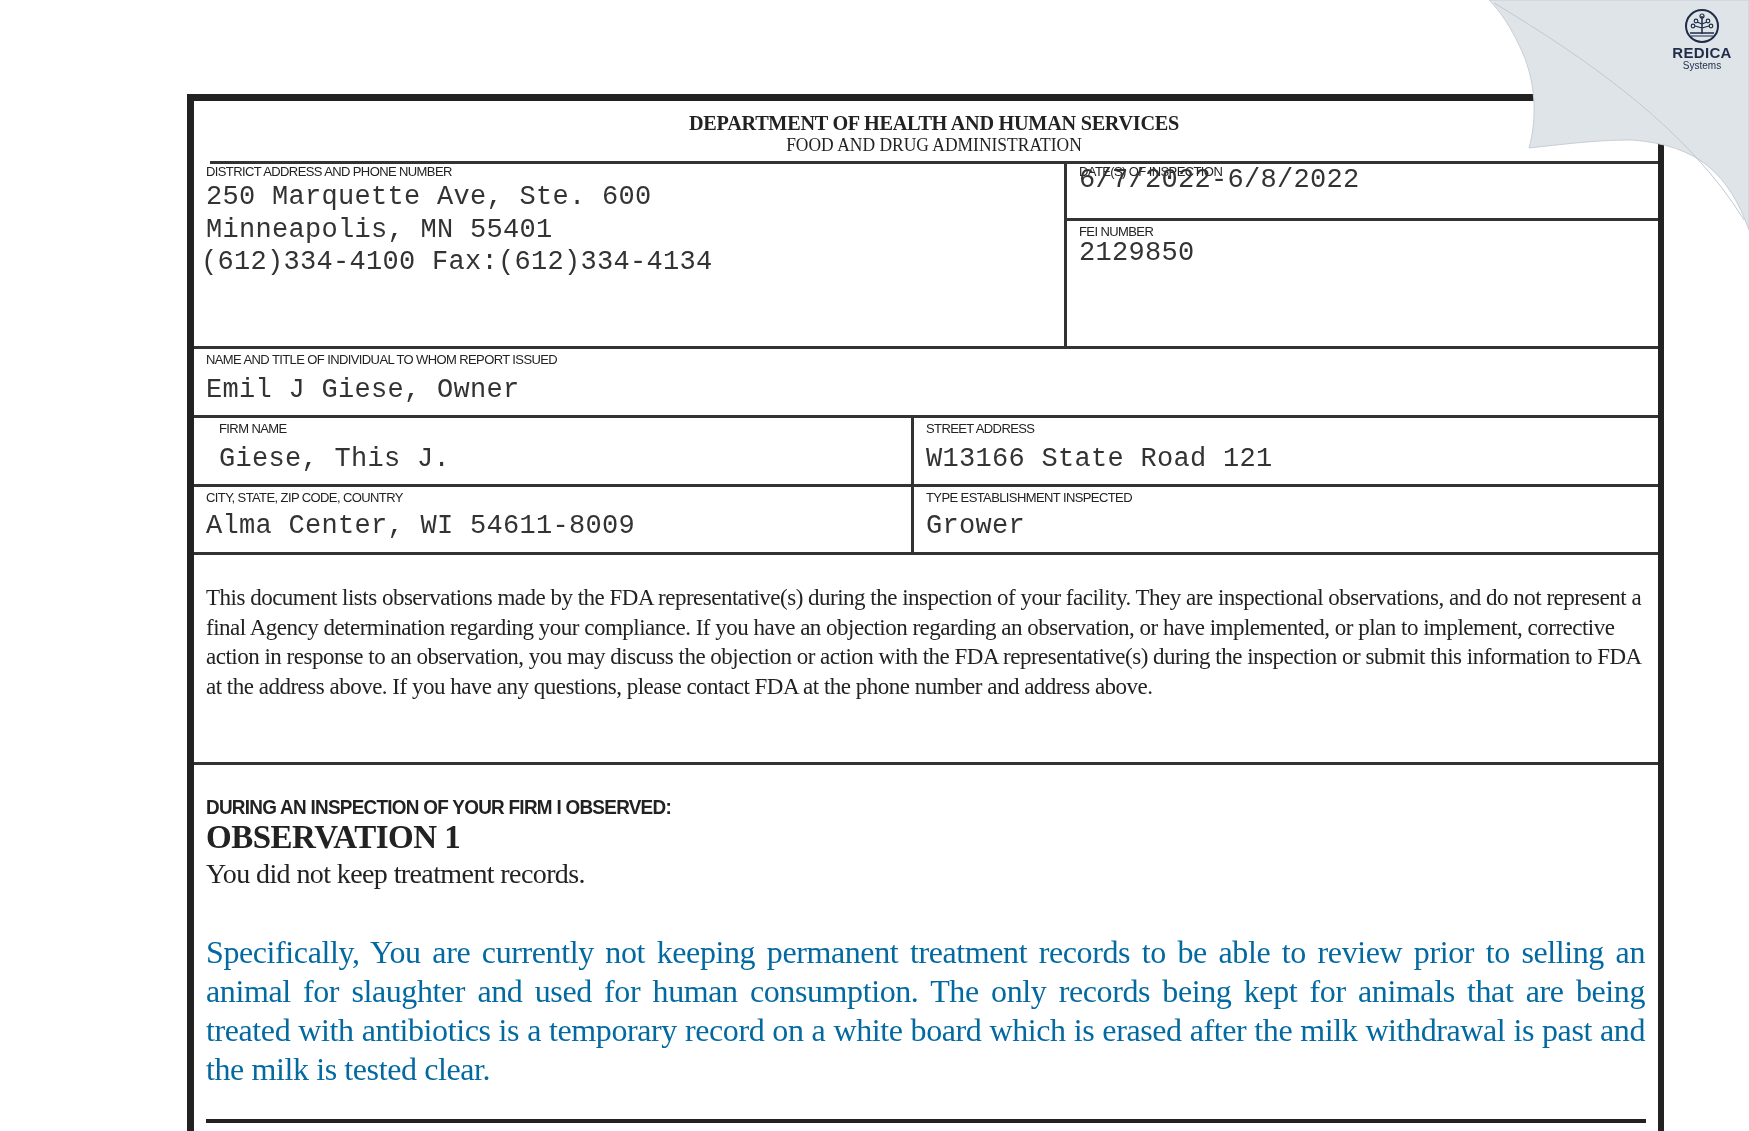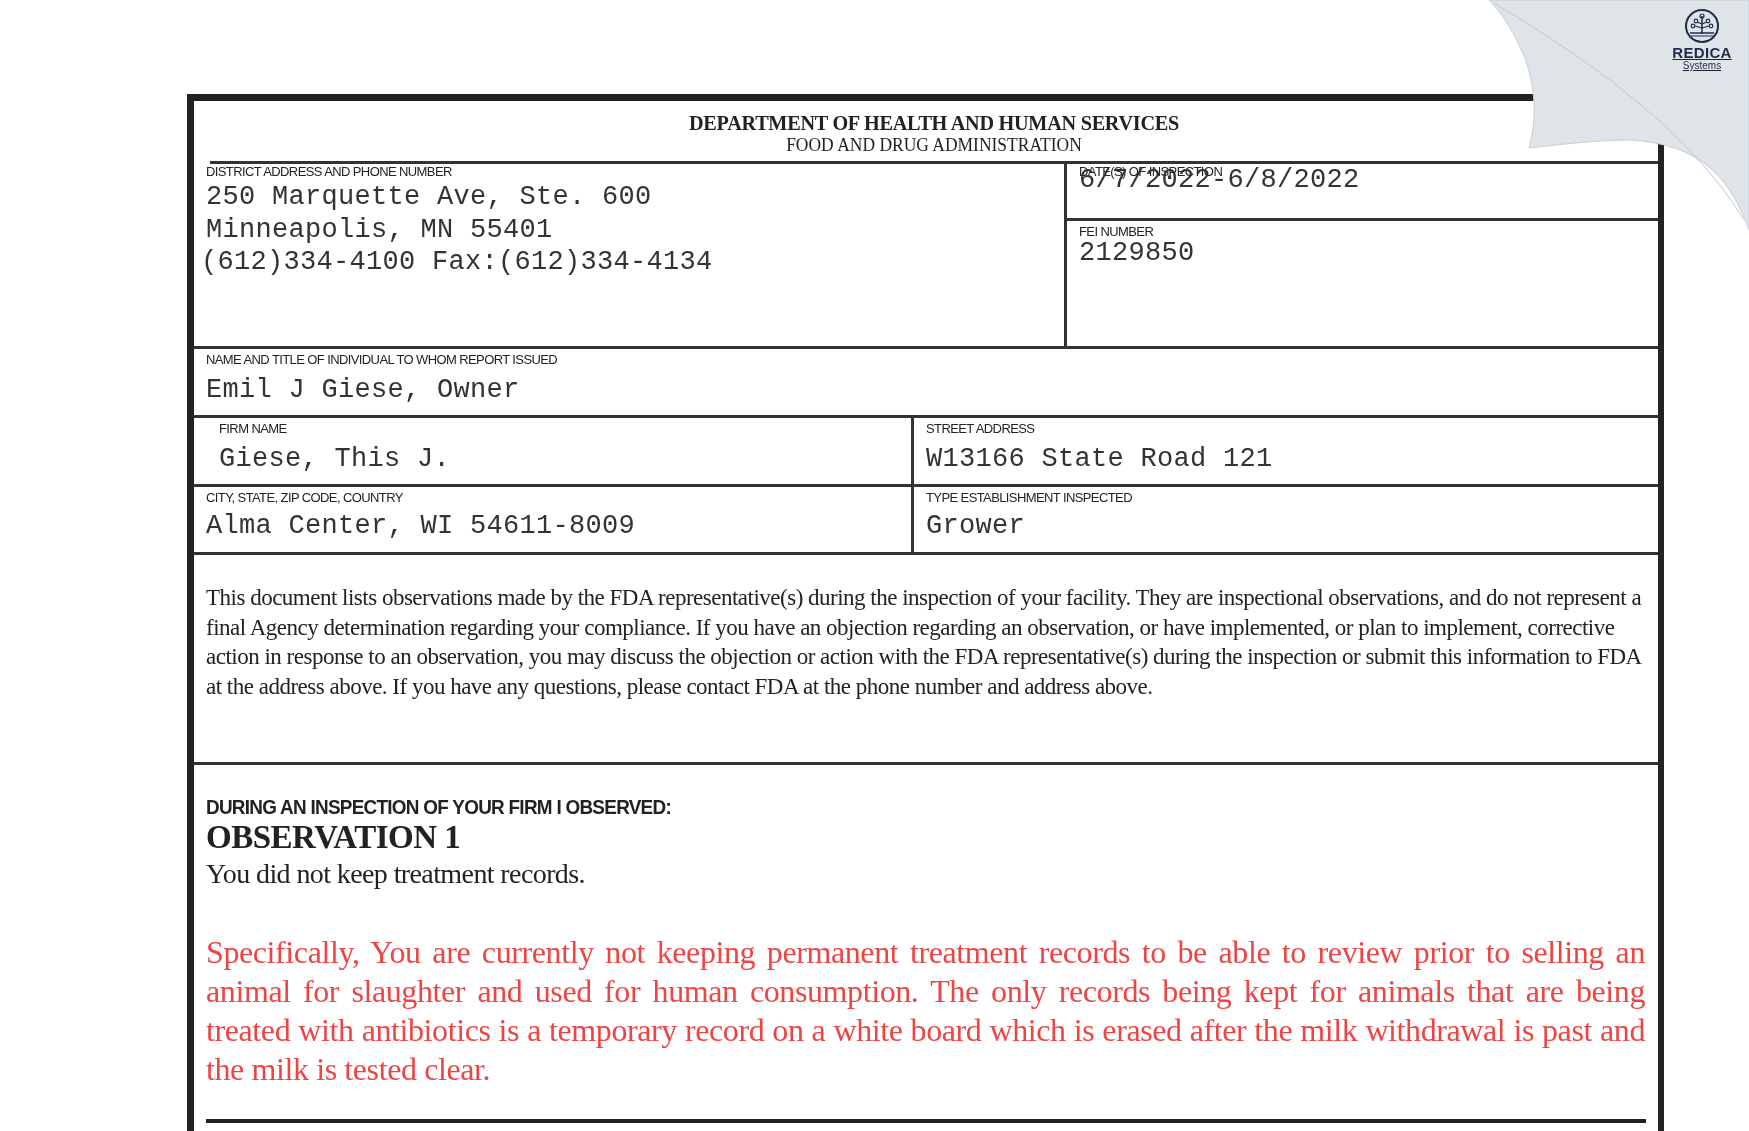--- a/index.html
+++ b/index.html
@@ -120,21 +120,21 @@
     .obs-detail {
       position: absolute;
       left: 12px;
       top: 832px;
       width: 1439px;
       font-family: "Liberation Serif", serif;
       font-size: 32px;
       line-height: 39px;
       letter-spacing: -0.4px;
       text-align: justify;
-      color: #ef4444;
+      color: #0369a1;
     }
     .obs-divider {
       position: absolute;
       left: 12px;
       top: 1018px;
       width: 1440px;
       height: 4px;
       background: #222;
     }
     .obs-next {
@@ -156,21 +156,20 @@
       width: 260px;
       height: 230px;
       pointer-events: none;
     }
     .logo {
       position: absolute;
       right: 12px;
       top: 8px;
       width: 70px;
       text-align: center;
-      text-decoration: underline;
     }
     .logo .brand {
       font-family: "Liberation Sans", sans-serif;
       font-weight: bold;
       font-size: 15px;
       color: #1f2d4a;
       letter-spacing: 0.3px;
       line-height: 14px;
       margin-top: 2px;
     }

